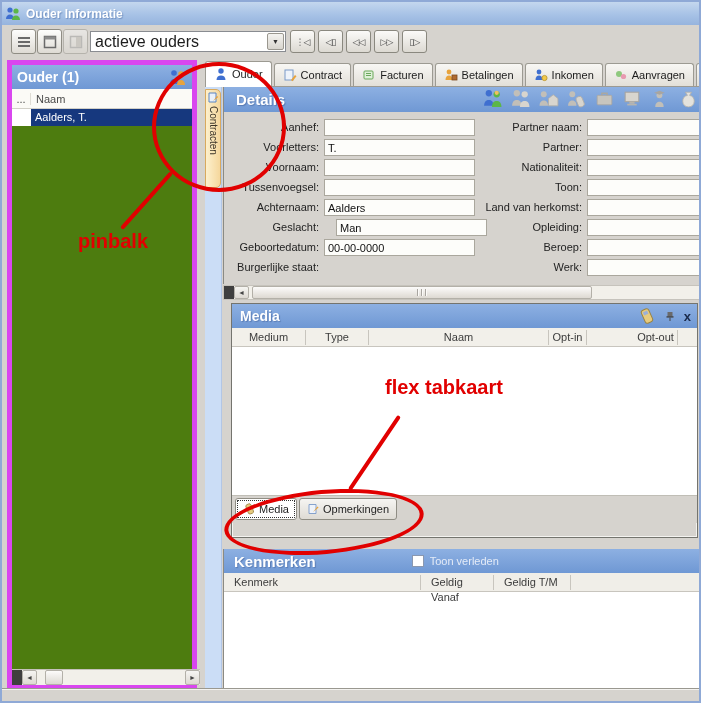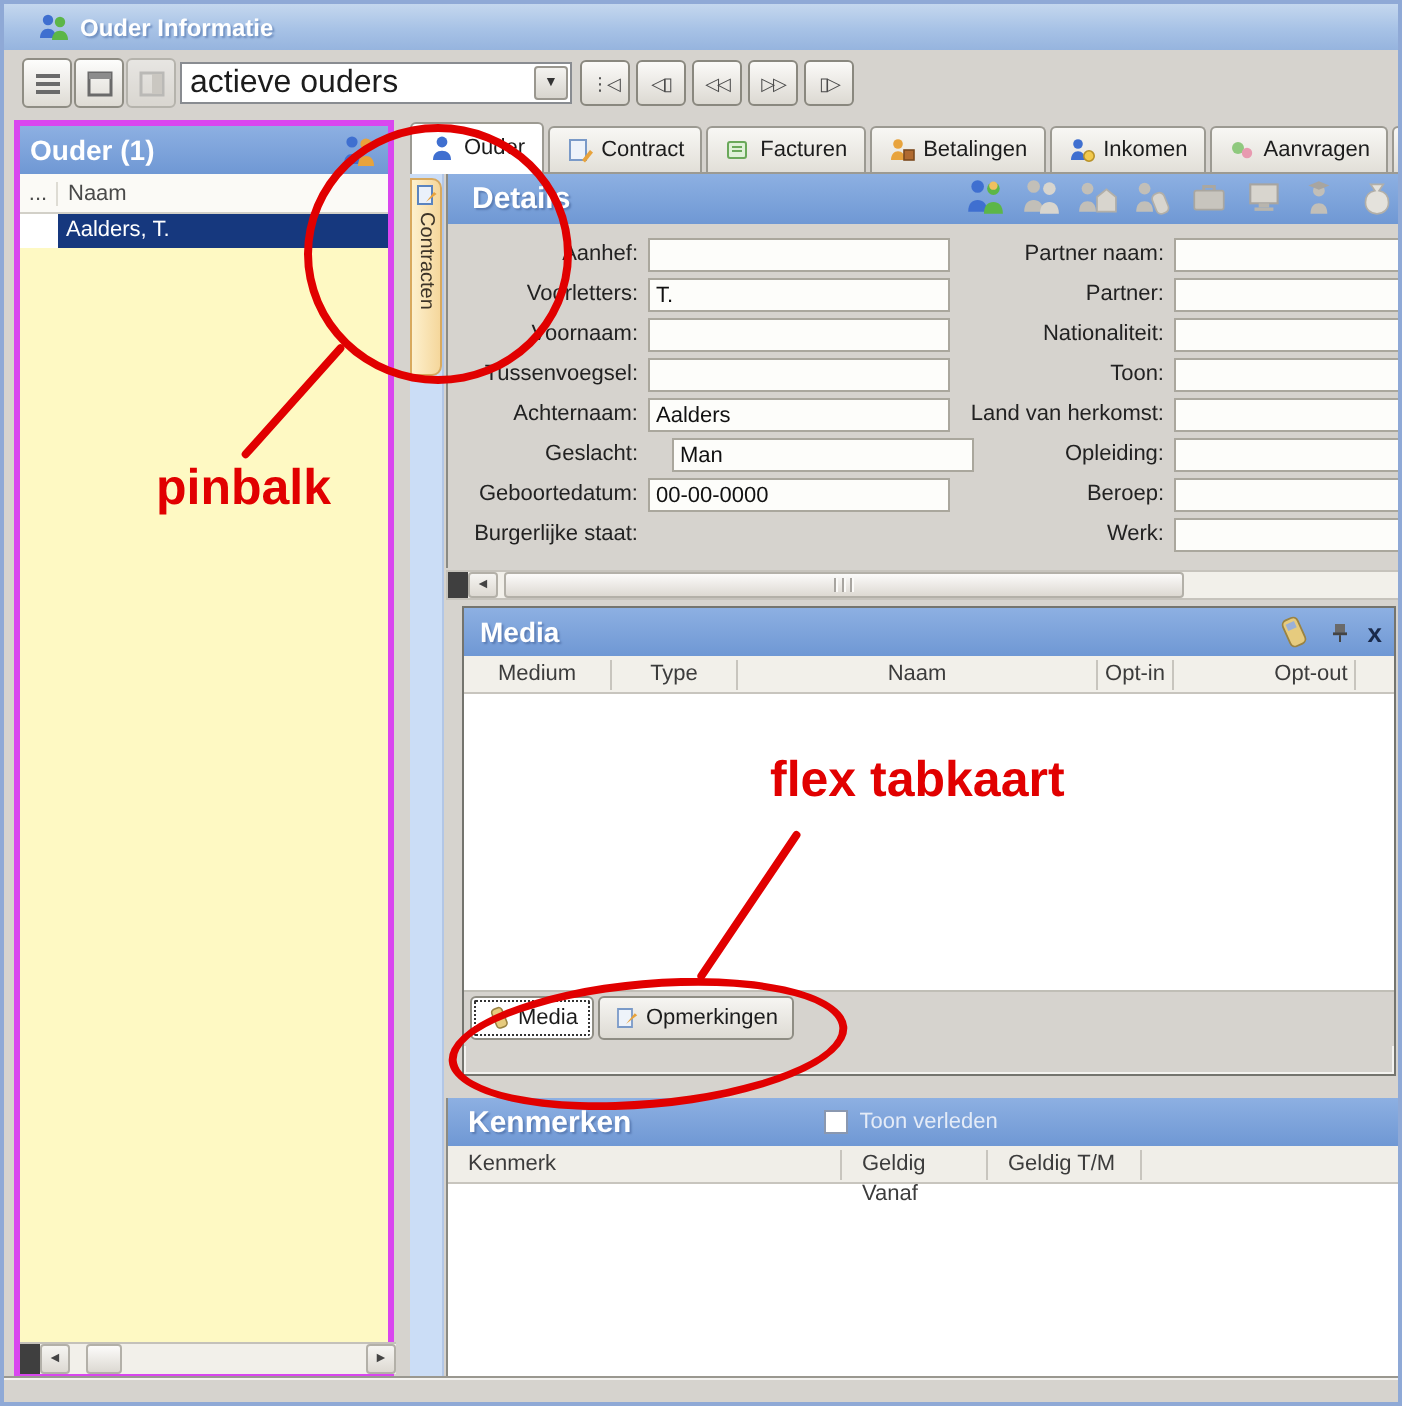--- a/index.html
+++ b/index.html
@@ -6,21 +6,21 @@
   .win, .win *{box-sizing:border-box;}
   .win{
     position:relative;width:701px;height:703px;overflow:hidden;
     background:#d6d3ce;border:2px solid #8fa9d6;
     font-family:"Liberation Sans",sans-serif;font-size:11px;color:#1c1c1c;
   }
   
   .titlebar{
     position:absolute;left:0;top:0;width:697px;height:23px;
     background:linear-gradient(180deg,#c4d7ee 0%,#a7c2e6 55%,#96b4de 100%);
-    display:flex;align-items:center;gap:5px;padding:0 17px;
+    display:flex;align-items:center;gap:5px;padding:0 3px;
   }
   .titlebar .t-text{color:#fff;font-weight:bold;font-size:12px;text-shadow:1px 1px 1px #6f8fc0;}
   .icon16{width:16px;height:16px;display:inline-block;flex:none;}
   
   .toolbar{position:absolute;left:0;top:23px;width:697px;height:34px;background:#d6d3ce;}
   .tb-btn{
     position:absolute;top:4px;width:25px;height:25px;border:1px solid #8f8d84;border-radius:3px;
     background:linear-gradient(180deg,#fdfdfc,#dedbd4);display:flex;align-items:center;justify-content:center;
   }
   .tb-btn.disabled{opacity:.45;}
@@ -37,21 +37,21 @@
   .navgrp{position:absolute;left:288px;top:5px;display:flex;gap:3px;}
   .nav-btn{
     width:25px;height:23px;border:1px solid #8a887f;border-radius:3px;
     background:linear-gradient(180deg,#fbfaf8,#dcd9d2);
     display:flex;align-items:center;justify-content:center;
     font-size:9px;letter-spacing:-1px;color:#4a4a4a;
   }
   
   .left-panel{
     position:absolute;left:5px;top:58px;width:190px;height:630px;
-    background:#fef9c3;border:3px solid #d946ef;
+    background:#4d7c0f;border:5px solid #d946ef;
   }
   .lp-header{
     height:24px;background:linear-gradient(180deg,#8db0e2,#6f98d4);
     display:flex;align-items:center;justify-content:space-between;padding:0 5px;
   }
   .lp-title{color:#fff;font-weight:bold;font-size:14px;}
   .lp-cols{height:20px;display:flex;align-items:center;background:#fbfaf6;border-bottom:1px solid #d2d0c8;color:#4a4a4a;}
   .lp-col-dots{width:19px;text-align:center;border-right:1px solid #dedcd4;}
   .lp-col-naam{padding-left:5px;}
   .lp-row{height:17px;display:flex;}
@@ -129,21 +129,21 @@
   .km-check{width:12px;height:12px;border:1px solid #8a98b0;background:#fff;margin-left:96px;}
   .km-chklbl{margin-left:6px;color:#e4ebf7;}
   .km-cols{height:19px;display:flex;align-items:center;background:#f0eee8;border-bottom:1px solid #c8c5be;color:#3c3c3c;}
   .km-cols .c{border-right:1px solid #c8c5be;height:15px;line-height:15px;padding-left:10px;}
   
   .statusbar{position:absolute;left:0;top:686px;width:697px;height:13px;background:#d6d3ce;border-top:1px solid #9a9890;box-shadow:inset 0 1px 0 #f4f3f0;}
   
   .ann{position:absolute;z-index:20;pointer-events:none;}
   .ann-ellipse{border:4px solid #e10000;border-radius:50%;}
   .ann-line{height:4px;background:#e10000;transform-origin:0 0;border-radius:2px;}
-  .ann-text{color:#e10000;font-size:25px;font-weight:600;letter-spacing:0px;}
+  .ann-text{color:#e10000;font-size:20px;font-weight:600;letter-spacing:0px;}
 </style>
 </head>
 <body>
 
 <div class="win">
 
   <div class="titlebar">
     <svg class="icon16" viewBox="0 0 16 16">
       <circle cx="5" cy="4" r="2.6" fill="#3f6fd0"></circle>
         <path d="M1 13c0-3 1.8-4.6 4-4.6S9 10 9 13z" fill="#3f6fd0"></path>

